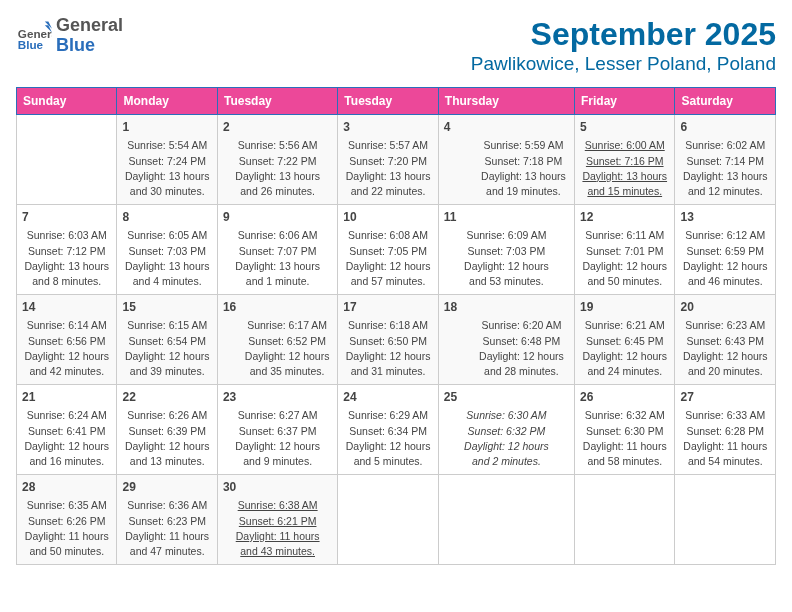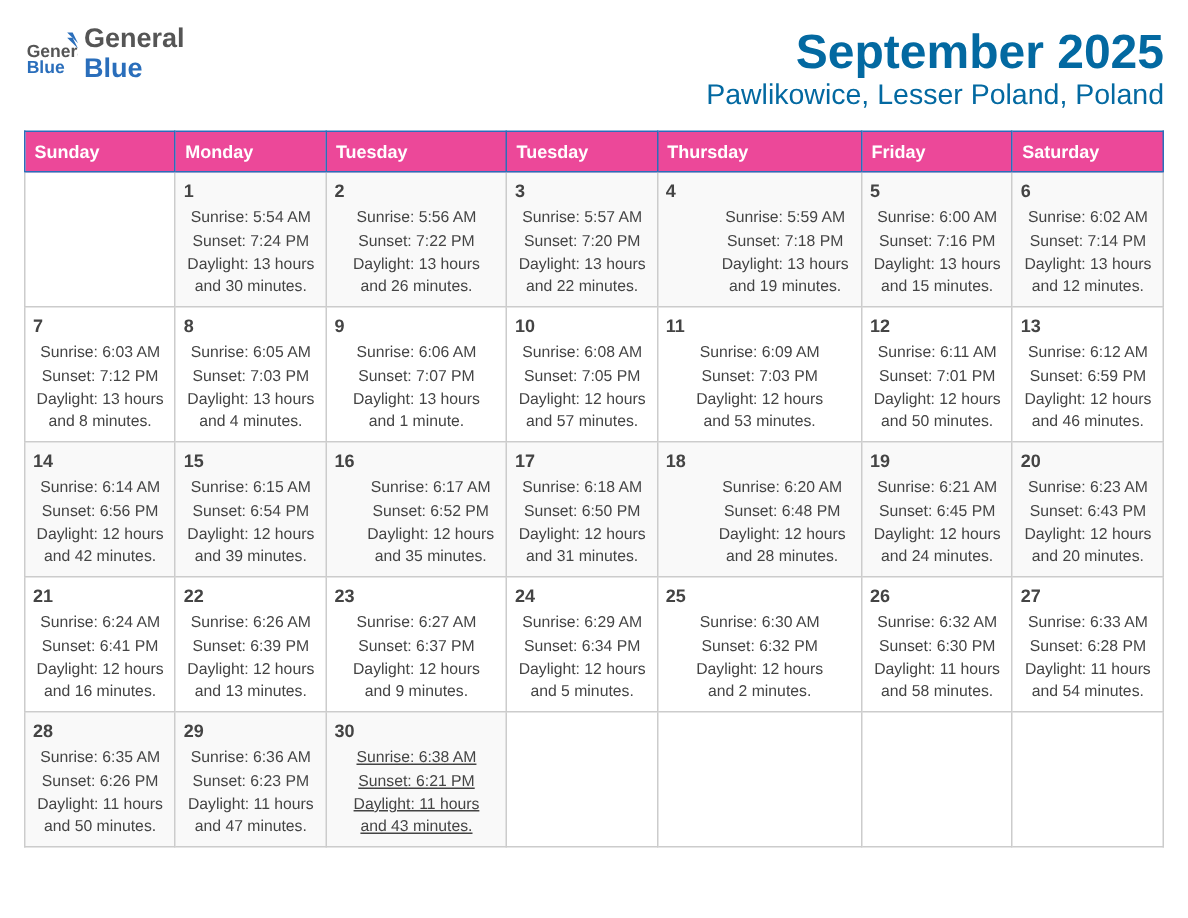--- a/index.html
+++ b/index.html
@@ -148,21 +148,21 @@
         </td>
         <td>
           <span class="day-num">4</span>
           <div class="day-info" style="white-space: pre-line; margin-left: 34px;">Sunrise: 5:59 AM
 Sunset: 7:18 PM
 Daylight: 13 hours
 and 19 minutes.</div>
         </td>
         <td>
           <span class="day-num">5</span>
-          <div class="day-info" style="white-space: pre-line;">Sunrise: 6:00 AM
+          <div class="day-info" style="white-space: pre-line; text-decoration: underline;">Sunrise: 6:00 AM
 Sunset: 7:16 PM
 Daylight: 13 hours
 and 15 minutes.</div>
         </td>
         <td>
           <span class="day-num">6</span>
           <div class="day-info" style="white-space: pre-line;">Sunrise: 6:02 AM
 Sunset: 7:14 PM
 Daylight: 13 hours
 and 12 minutes.</div>
@@ -294,21 +294,21 @@
         </td>
         <td>
           <span class="day-num">24</span>
           <div class="day-info" style="white-space: pre-line;">Sunrise: 6:29 AM
 Sunset: 6:34 PM
 Daylight: 12 hours
 and 5 minutes.</div>
         </td>
         <td>
           <span class="day-num">25</span>
-          <div class="day-info" style="white-space: pre-line;">Sunrise: 6:30 AM
+          <div class="day-info" style="white-space: pre-line; font-style: italic;">Sunrise: 6:30 AM
 Sunset: 6:32 PM
 Daylight: 12 hours
 and 2 minutes.</div>
         </td>
         <td>
           <span class="day-num">26</span>
           <div class="day-info" style="white-space: pre-line;">Sunrise: 6:32 AM
 Sunset: 6:30 PM
 Daylight: 11 hours
 and 58 minutes.</div>

